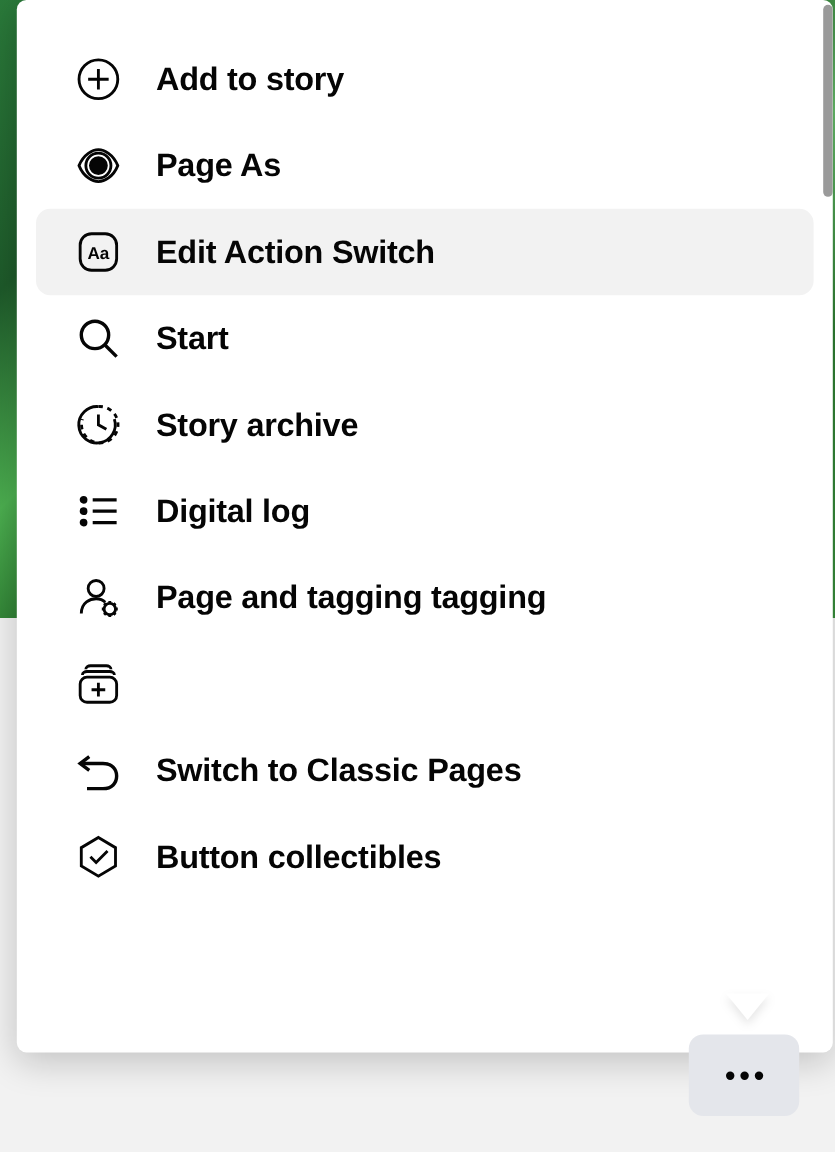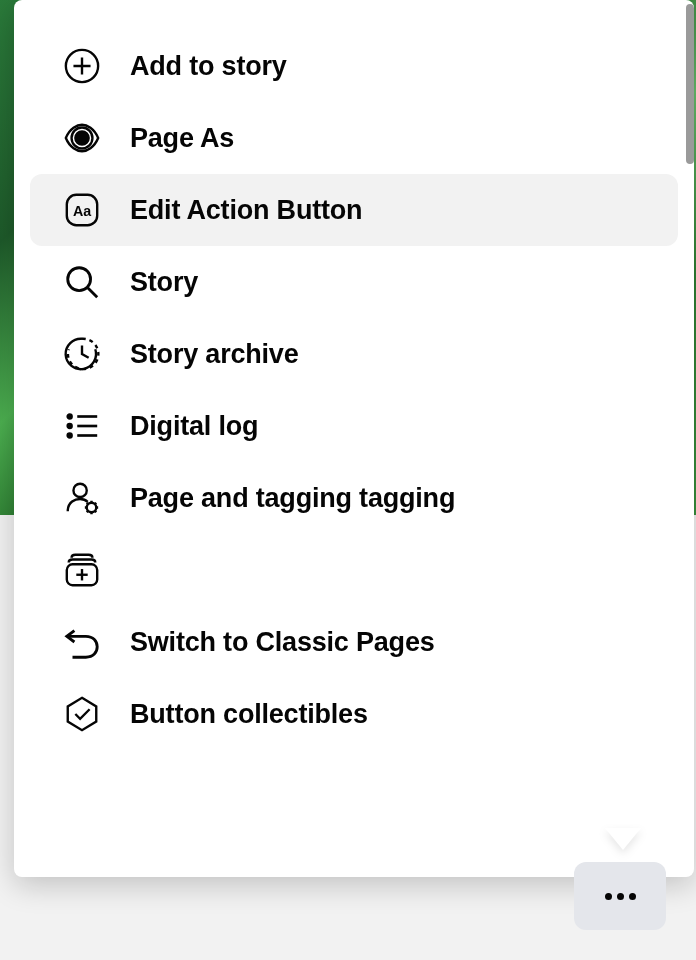--- a/index.html
+++ b/index.html
@@ -132,31 +132,31 @@
     <span class="menu-label">Page As</span>
   </div>
 
   <div class="menu-item highlighted">
     <span class="icon-box">
       <svg viewBox="0 0 40 40" fill="none" stroke="#050505" stroke-width="2.5">
         <rect x="4" y="4" width="32" height="32" rx="10"></rect>
         <text x="20" y="26" text-anchor="middle" font-size="15" font-weight="700" fill="#050505" stroke="none" font-family="Arial">Aa</text>
       </svg>
     </span>
-    <span class="menu-label">Edit Action Button</span>
+    <span class="menu-label">Edit Action Switch</span>
   </div>
 
   <div class="menu-item">
     <span class="icon-box">
       <svg viewBox="0 0 40 40" fill="none" stroke="#050505" stroke-width="3">
         <circle cx="17" cy="17" r="12"></circle>
         <line x1="26" y1="26" x2="36" y2="36"></line>
       </svg>
     </span>
-    <span class="menu-label">Story</span>
+    <span class="menu-label">Start</span>
   </div>
 
   <div class="menu-item">
     <span class="icon-box">
       <svg viewBox="0 0 40 40" fill="none" stroke="#050505" stroke-width="2.5">
         <path d="M20 4 A16 16 0 1 1 6 15" stroke-dasharray="4 4"></path>
         <path d="M20 4 A16 16 0 1 0 34 15"></path>
         <polyline points="20,11 20,20 27,24"></polyline>
       </svg>
     </span>

